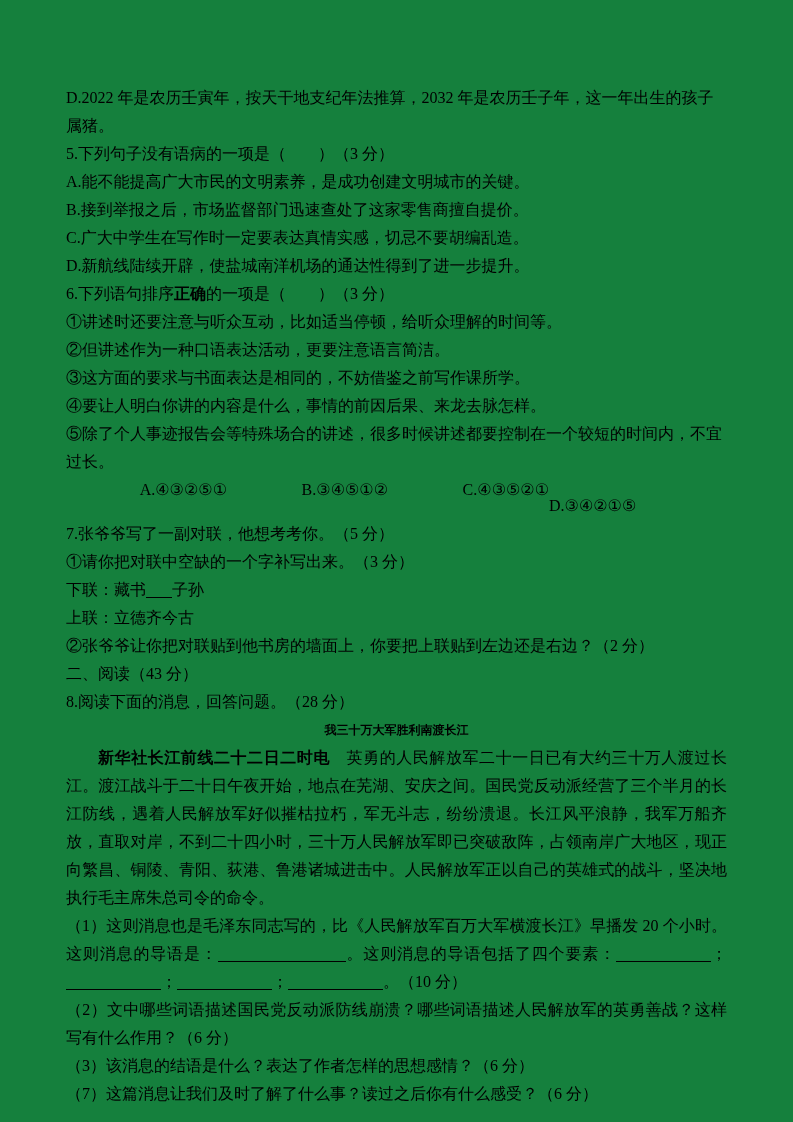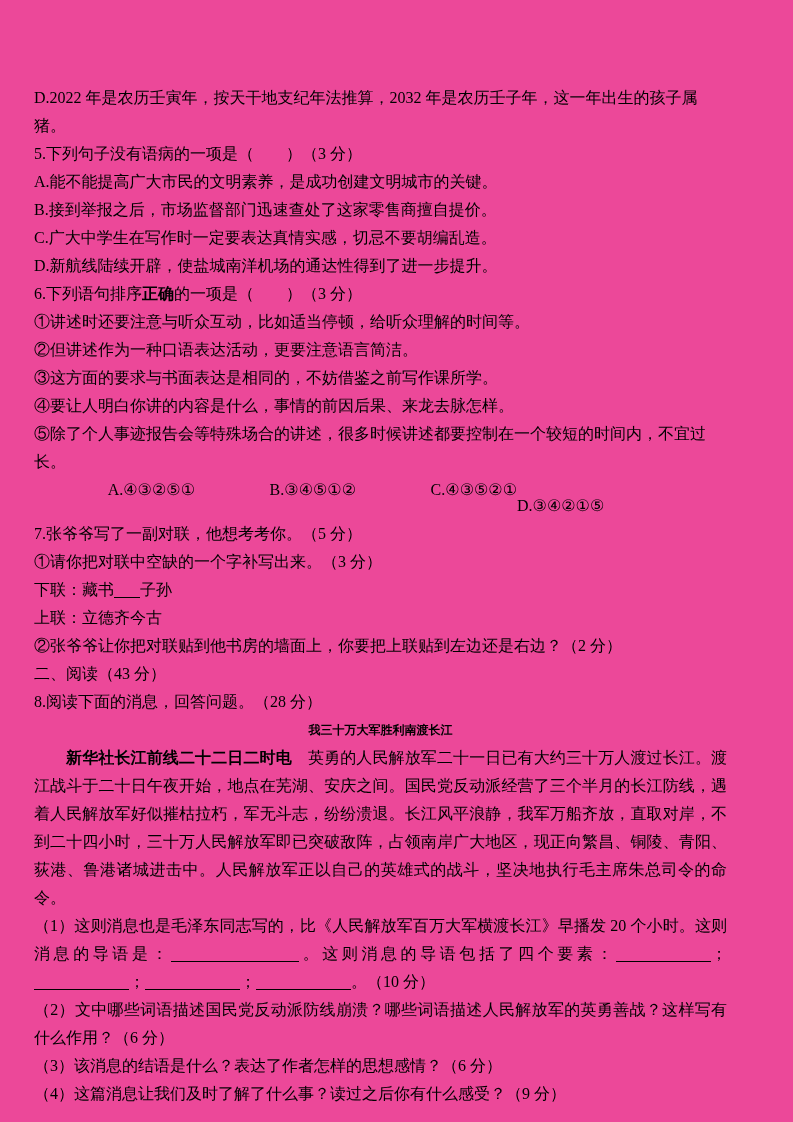--- a/index.html
+++ b/index.html
@@ -1,22 +1,22 @@
 <!DOCTYPE html>
 <html><head>
 <meta charset="utf-8">
 <style>
   html, body { margin: 0; padding: 0; background: #ffffff; }
   .page {
     position: relative;
     width: 793px;
     height: 1122px;
     box-sizing: border-box;
-    padding: 84px 66px 0 34px;
-    background: #ec4899;
+    padding: 84px 66px 0 66px;
+    background: #15803d;
     color: #000000;
     font-family: "Liberation Serif", "DejaVu Serif", serif;
     font-size: 16px;
     line-height: 28px;
     overflow: hidden;
   }
   .line { min-height: 28px; text-align: left; }
   .line.ind { text-indent: 2em; }
   .line.center { text-align: center; text-indent: 0; }
   .line.just { text-align: justify; }
@@ -63,15 +63,15 @@
       <div class="line"><span>下联：藏书</span><span class="blank" style="width: 26px;"></span><span>子孙</span></div>
       <div class="line"><span>上联：立德齐今古</span></div>
       <div class="line"><span>②张爷爷让你把对联贴到他书房的墙面上，你要把上联贴到左边还是右边？（2 分）</span></div>
       <div class="line"><span>二、阅读（43 分）</span></div>
       <div class="line"><span>8.阅读下面的消息，回答问题。（28 分）</span></div>
       <div class="line center title-line"><span class="b">我三十万大军胜利南渡长江</span></div>
       <div class="line ind just"><span class="b">新华社长江前线二十二日二时电</span><span>　英勇的人民解放军二十一日已有大约三十万人渡过长江。渡江战斗于二十日午夜开始，地点在芜湖、安庆之间。国民党反动派经营了三个半月的长江防线，遇着人民解放军好似摧枯拉朽，军无斗志，纷纷溃退。长江风平浪静，我军万船齐放，直取对岸，不到二十四小时，三十万人民解放军即已突破敌阵，占领南岸广大地区，现正向繁昌、铜陵、青阳、荻港、鲁港诸城进击中。人民解放军正以自己的英雄式的战斗，坚决地执行毛主席朱总司令的命令。</span></div>
       <div class="line just"><span>（1）这则消息也是毛泽东同志写的，比《人民解放军百万大军横渡长江》早播发 20 个小时。这则消息的导语是：</span><span class="blank" style="width: 128px;"></span><span>。这则消息的导语包括了四个要素：</span><span class="blank" style="width: 95px;"></span><span>；</span><span class="blank" style="width: 95px;"></span><span>；</span><span class="blank" style="width: 95px;"></span><span>；</span><span class="blank" style="width: 95px;"></span><span>。（10 分）</span></div>
       <div class="line just"><span>（2）文中哪些词语描述国民党反动派防线崩溃？哪些词语描述人民解放军的英勇善战？这样写有什么作用？（6 分）</span></div>
       <div class="line"><span>（3）该消息的结语是什么？表达了作者怎样的思想感情？（6 分）</span></div>
-      <div class="line"><span>（4）这篇消息让我们及时了解了什么事？读过之后你有什么感受？（9 分）</span></div>
+      <div class="line"><span>（7）这篇消息让我们及时了解了什么事？读过之后你有什么感受？（6 分）</span></div>
     </div>
 </div>
 
 </body></html>

